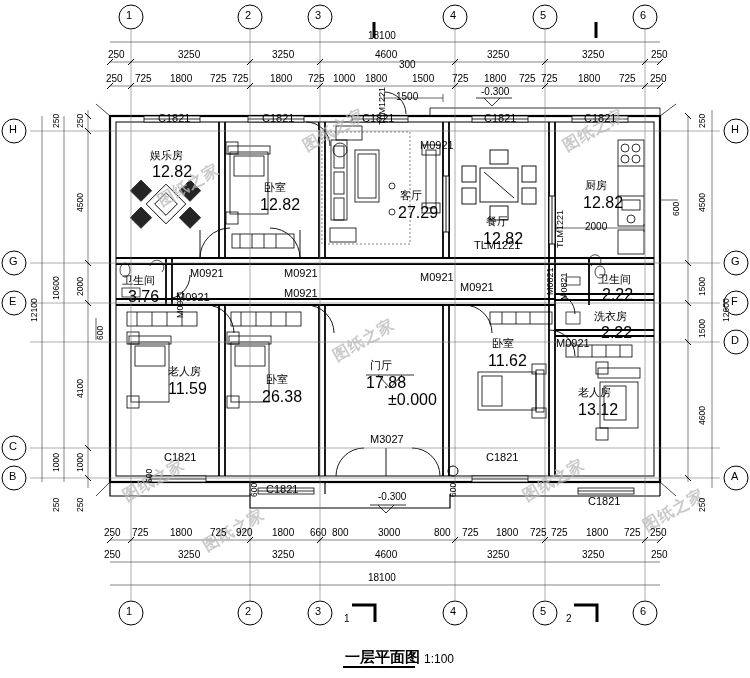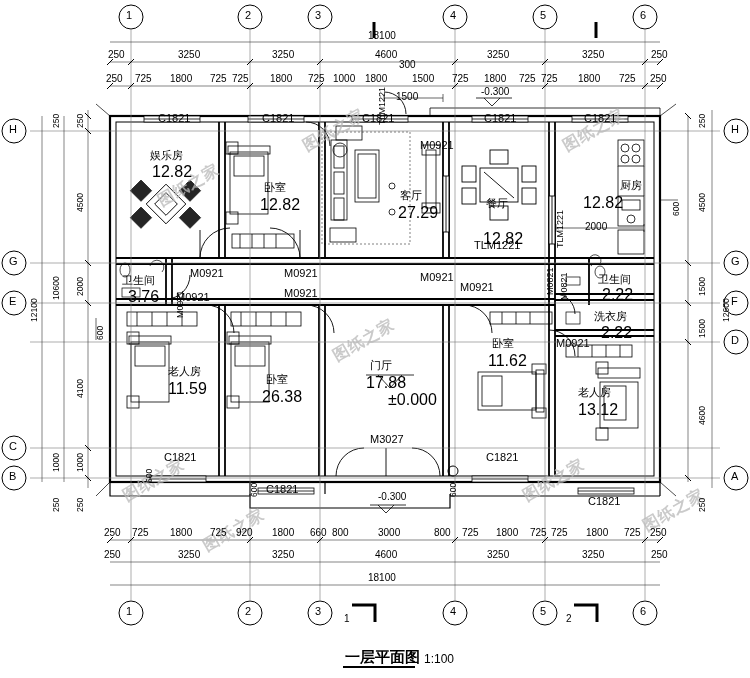--- a/index.html
+++ b/index.html
@@ -535,23 +535,23 @@
 <div class="lbl dimv" style="left:449px;top:497px;">600</div>
 <div class="lbl dimv" style="left:250px;top:497px;">600</div>
 <div class="lbl dim" style="left:585px;top:222px;">2000</div>
 
 <div class="lbl roomcn" style="left:150px;top:150px;">娱乐房</div>
 <div class="lbl room" style="left:152px;top:164px;">12.82</div>
 <div class="lbl roomcn" style="left:264px;top:182px;">卧室</div>
 <div class="lbl room" style="left:260px;top:197px;">12.82</div>
 <div class="lbl roomcn" style="left:400px;top:190px;">客厅</div>
 <div class="lbl room" style="left:398px;top:205px;">27.29</div>
-<div class="lbl roomcn" style="left:486px;top:198px;">餐厅</div>
+<div class="lbl roomcn" style="left:486px;top:216px;">餐厅</div>
 <div class="lbl room" style="left:483px;top:231px;">12.82</div>
-<div class="lbl roomcn" style="left:620px;top:180px;font-family:Liberation Serif, serif;">厨房</div>
+<div class="lbl roomcn" style="left:585px;top:180px;font-family:Liberation Serif, serif;">厨房</div>
 <div class="lbl room" style="left:583px;top:195px;">12.82</div>
 <div class="lbl roomcn" style="left:122px;top:275px;">卫生间</div>
 <div class="lbl room" style="left:128px;top:289px;">3.76</div>
 <div class="lbl roomcn" style="left:598px;top:274px;">卫生间</div>
 <div class="lbl room" style="left:602px;top:287px;">2.22</div>
 <div class="lbl roomcn" style="left:594px;top:311px;">洗衣房</div>
 <div class="lbl room" style="left:601px;top:325px;">2.22</div>
 <div class="lbl roomcn" style="left:168px;top:366px;">老人房</div>
 <div class="lbl room" style="left:168px;top:381px;">11.59</div>
 <div class="lbl roomcn" style="left:266px;top:374px;">卧室</div>

